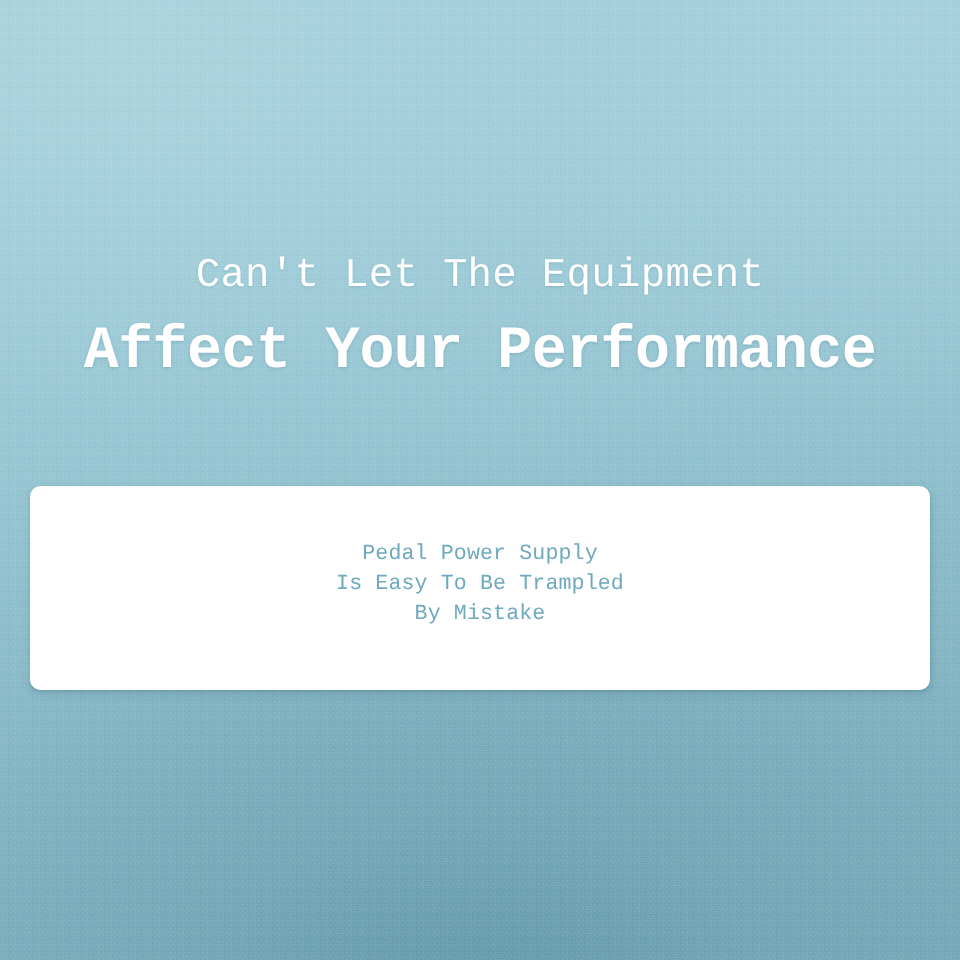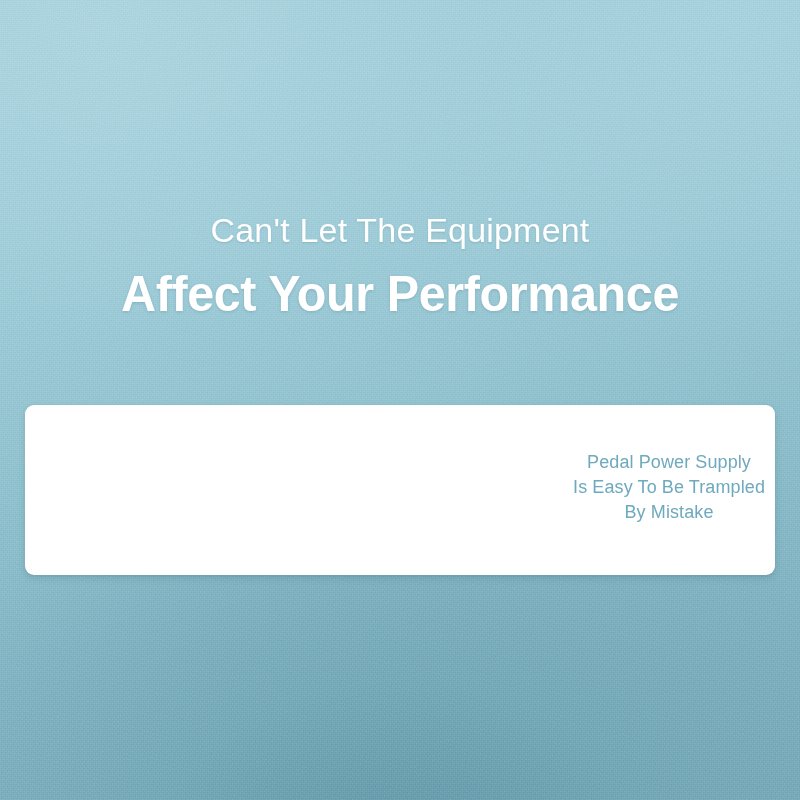--- a/index.html
+++ b/index.html
@@ -14,20 +14,21 @@
     font-family: "Liberation Sans", sans-serif;
     background: #8fc0cd;
   }
 
   #stage {
     position: relative;
     width: 800px;
     height: 800px;
     overflow: hidden;
     background-color: #8fbfcd;
+    font-family: Liberation Mono, monospace;
   }
 
   
   .bg-base {
     position: absolute;
     inset: 0;
     background:
       radial-gradient(125% 105% at 50% 112%,
           rgba(96,150,166,0.95) 0%,
           rgba(112,165,180,0.62) 26%,
@@ -127,21 +128,21 @@
   }
   .card {
     flex: 1 1 0;
     background: #ffffff;
     border-radius: 9px;
     box-shadow:
       0 3px 7px rgba(52,100,116,0.20),
       0 1px 2px rgba(52,100,116,0.12);
     display: flex;
     align-items: center;
-    justify-content: flex-end;
+    justify-content: center;
     padding: 0 10px;
     box-sizing: border-box;
   }
   .card-text {
     color: #6ea9bd;
     font-size: 18px;
     font-weight: 400;
     line-height: 25px;
     text-align: center;
     letter-spacing: 0.1px;

